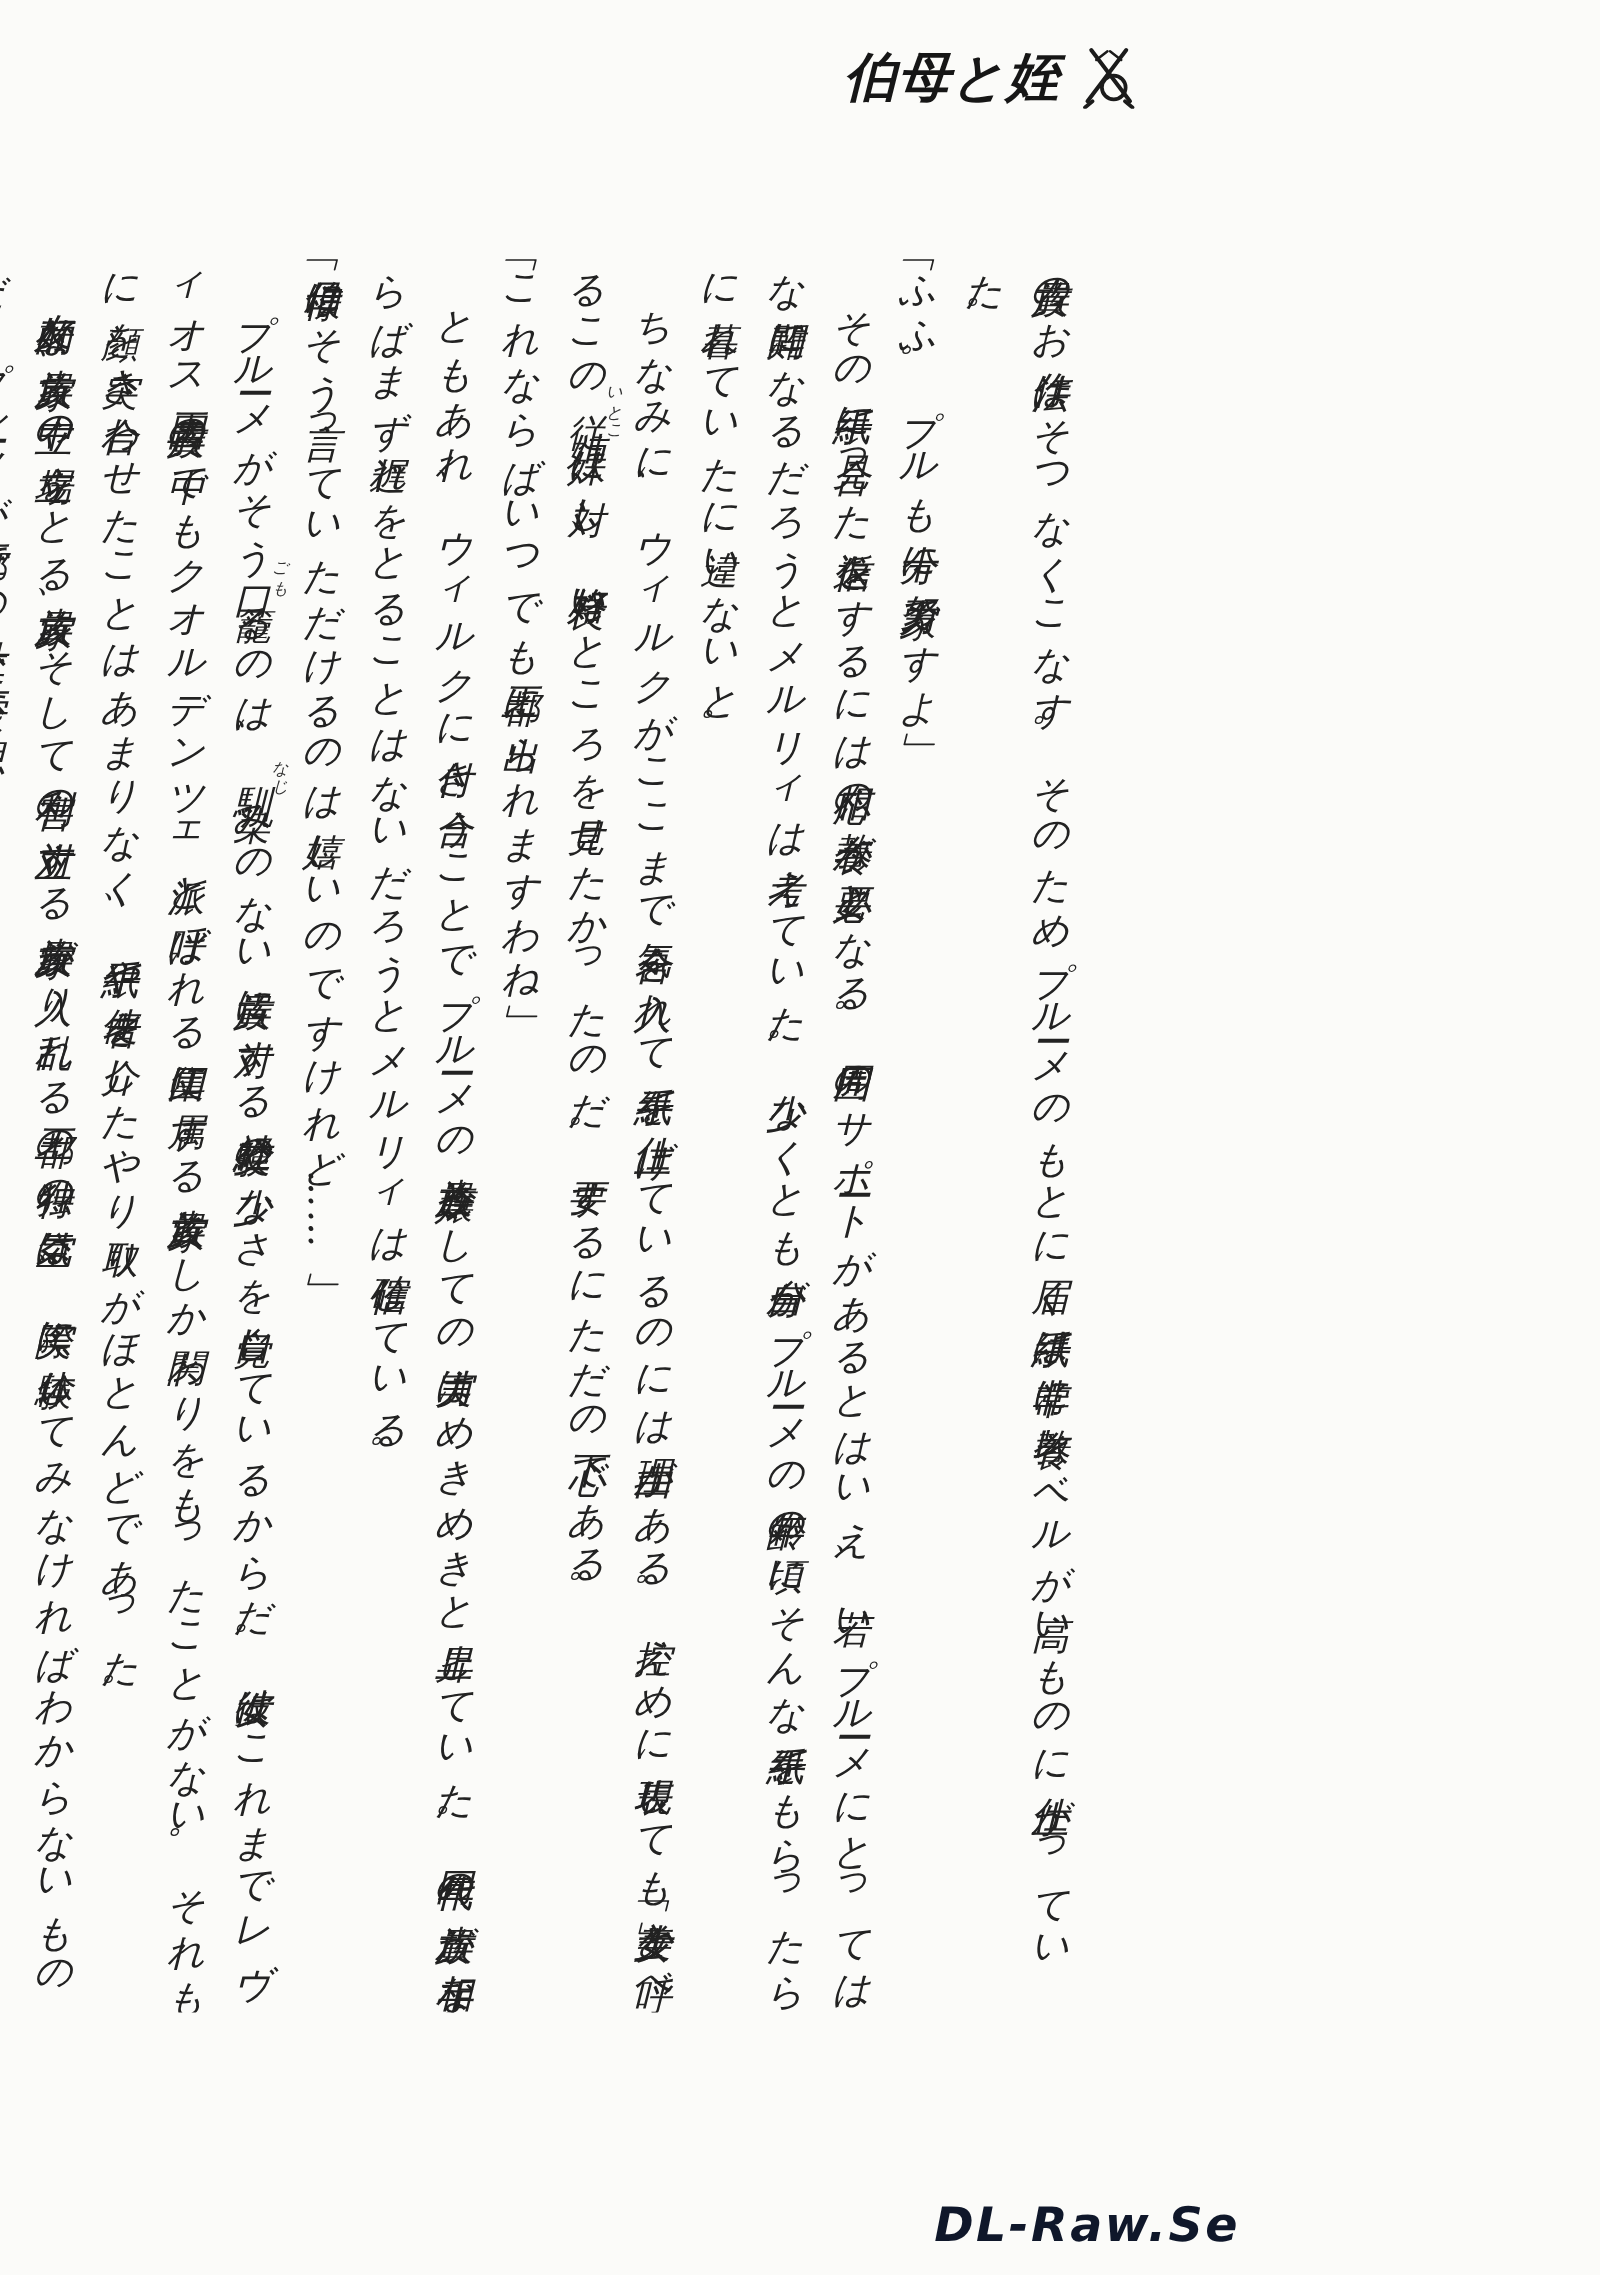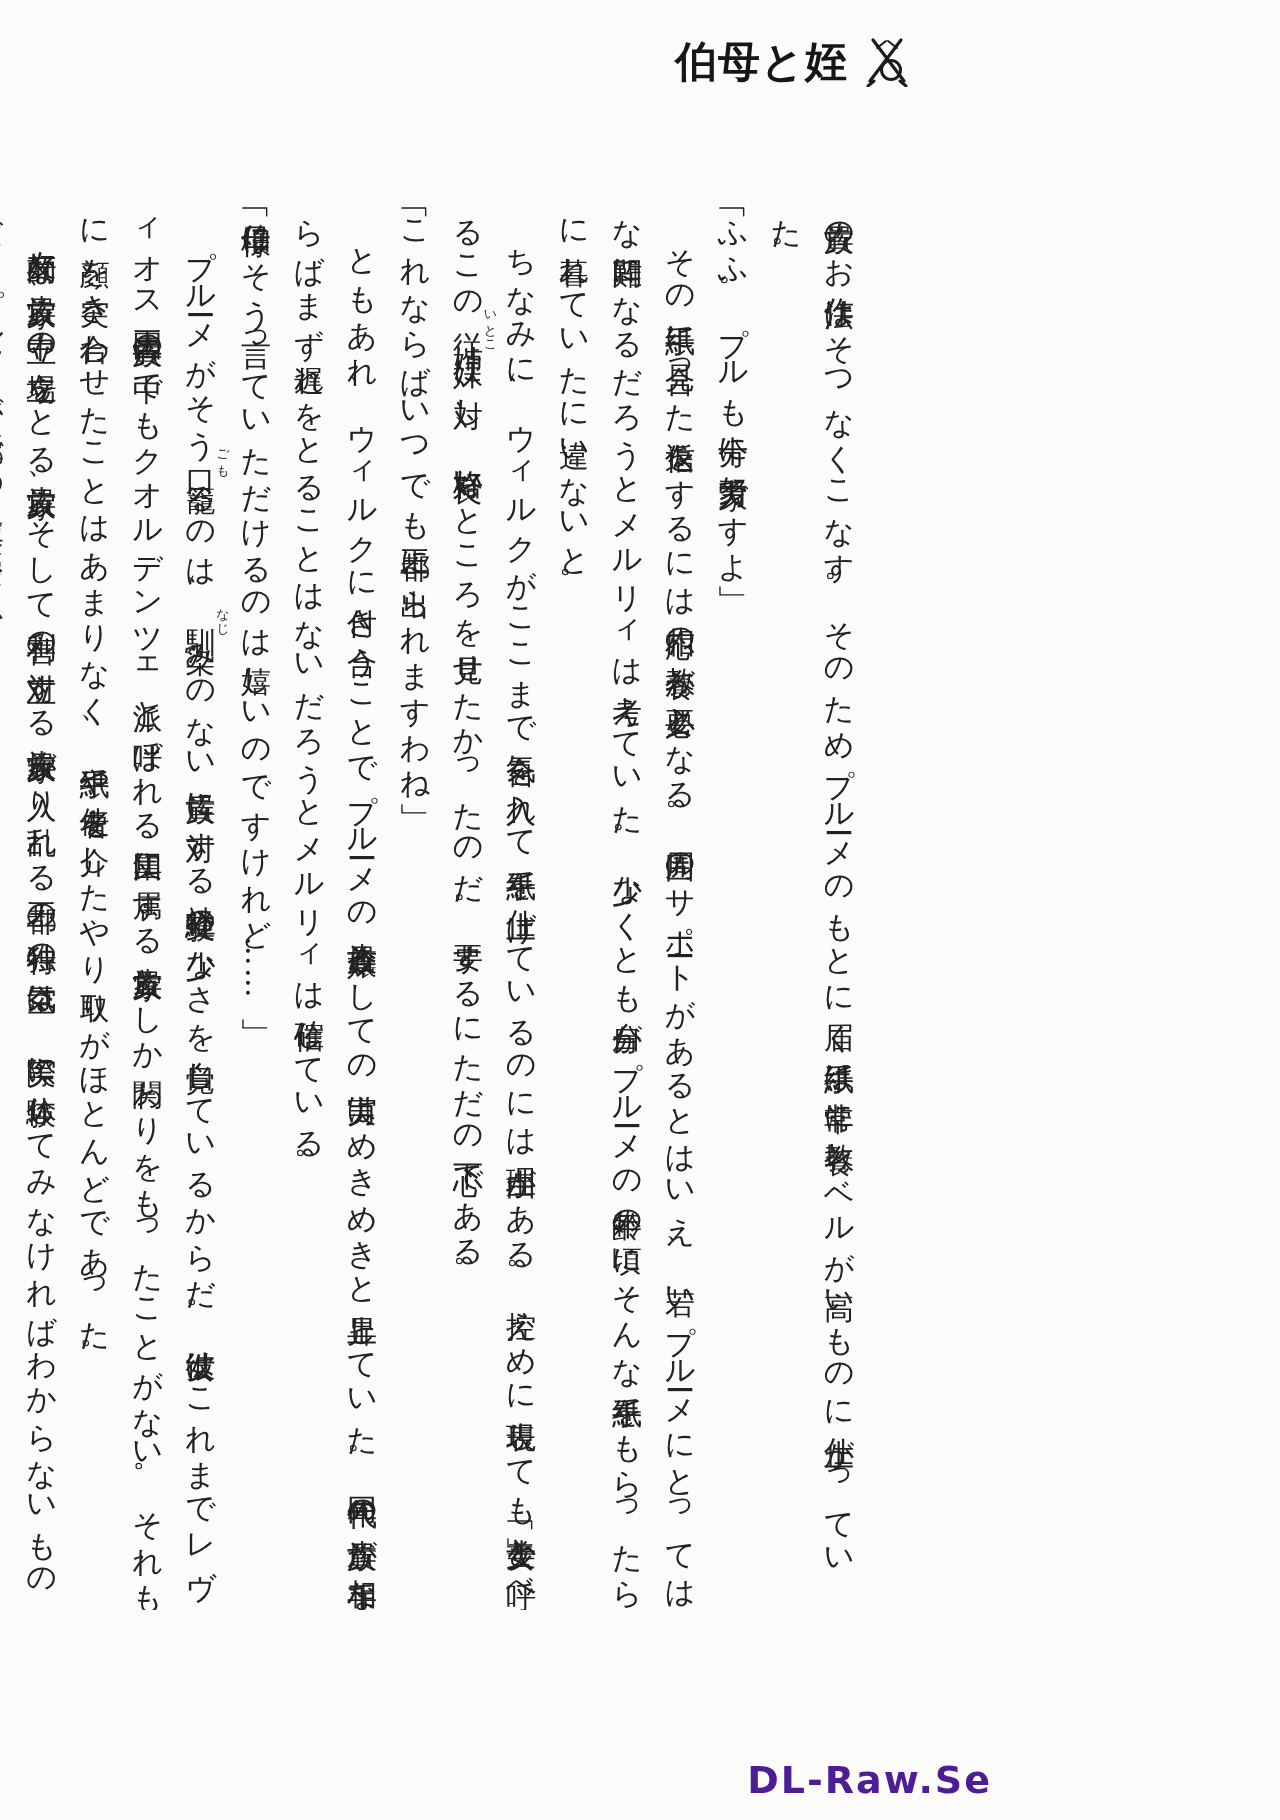--- a/index.html
+++ b/index.html
@@ -10,20 +10,21 @@
     background: #fbfbf9;
     overflow: hidden;
   }
   .page {
     position: relative;
     width: 1020px;
     height: 1820px;
     background: #fbfbf9;
     color: #1e1e1e;
     font-family: "DejaVu Serif", "Liberation Serif", serif;
+    font-style: italic;
   }
   
   .header {
     position: absolute;
     top: 34px;
     right: 110px;
     display: flex;
     align-items: center;
     gap: 16px;
   }
@@ -105,15 +106,15 @@
       <p class="para">「ふふ。プルも十分に努力家ですよ」</p>
       <p class="para indent">その手紙に見合った返信をするには相応の教養が必要となる。周囲のサポートがあるとはいえ、若いプルーメにとっては相当な難問になるだろうとメルリィは考えていた。少なくとも自分がプルーメの年齢の頃にそんな手紙をもらったら途方に暮れていたに違いないと。</p>
       <p class="para indent">ちなみに、ウィルクがここまで気合を入れて手紙を仕上げているのには理由がある。控えめに表現しても「美少女」と呼べるこの<ruby>従姉妹<rt>いとこ</rt></ruby>に対し、格好良いところを見せたかったのだ。要するにただの下心である。</p>
       <p class="para">「これならばいつでも王都に出られますわね」</p>
       <p class="para indent">ともあれ、ウィルクに付き合うことでプルーメの貴族令嬢としての実力はめきめきと上昇していた。同年代の貴族が相手ならばまず遅れをとることはないだろうとメルリィは確信している。</p>
       <p class="para">「伯母様にそう言っていただけるのは嬉しいのですけれど……」</p>
       <p class="para indent">プルーメがそう<ruby>口籠<rt>ごも</rt></ruby>るのは、<ruby>馴染<rt>なじ</rt></ruby>みのない貴族に対する社交経験の少なさを自覚しているからだ。彼女はこれまでレヴィオス王国貴族の中でもクオルデンツェ派と呼ばれる集団に属する貴族家としか関わりをもったことがない。それも実際に顔を突き合わせたことはあまりなく、手紙や使者を介したやり取りがほとんどであった。</p>
       <p class="para indent">友好的な貴族家、中立の立場をとる貴族家、そして利害の対立する貴族家が入り乱れる王都の独特の空気は、実際に体験してみなければわからないものだ。プルーメが王都での社交を不安に思う</p>
     </main>
 
-  <div class="watermark" style="color: #4c1d95;">DL-Raw.Se</div>
+  <div class="watermark" style="color: #0f172a;">DL-Raw.Se</div>
 
 </div>
 
 </body></html>

